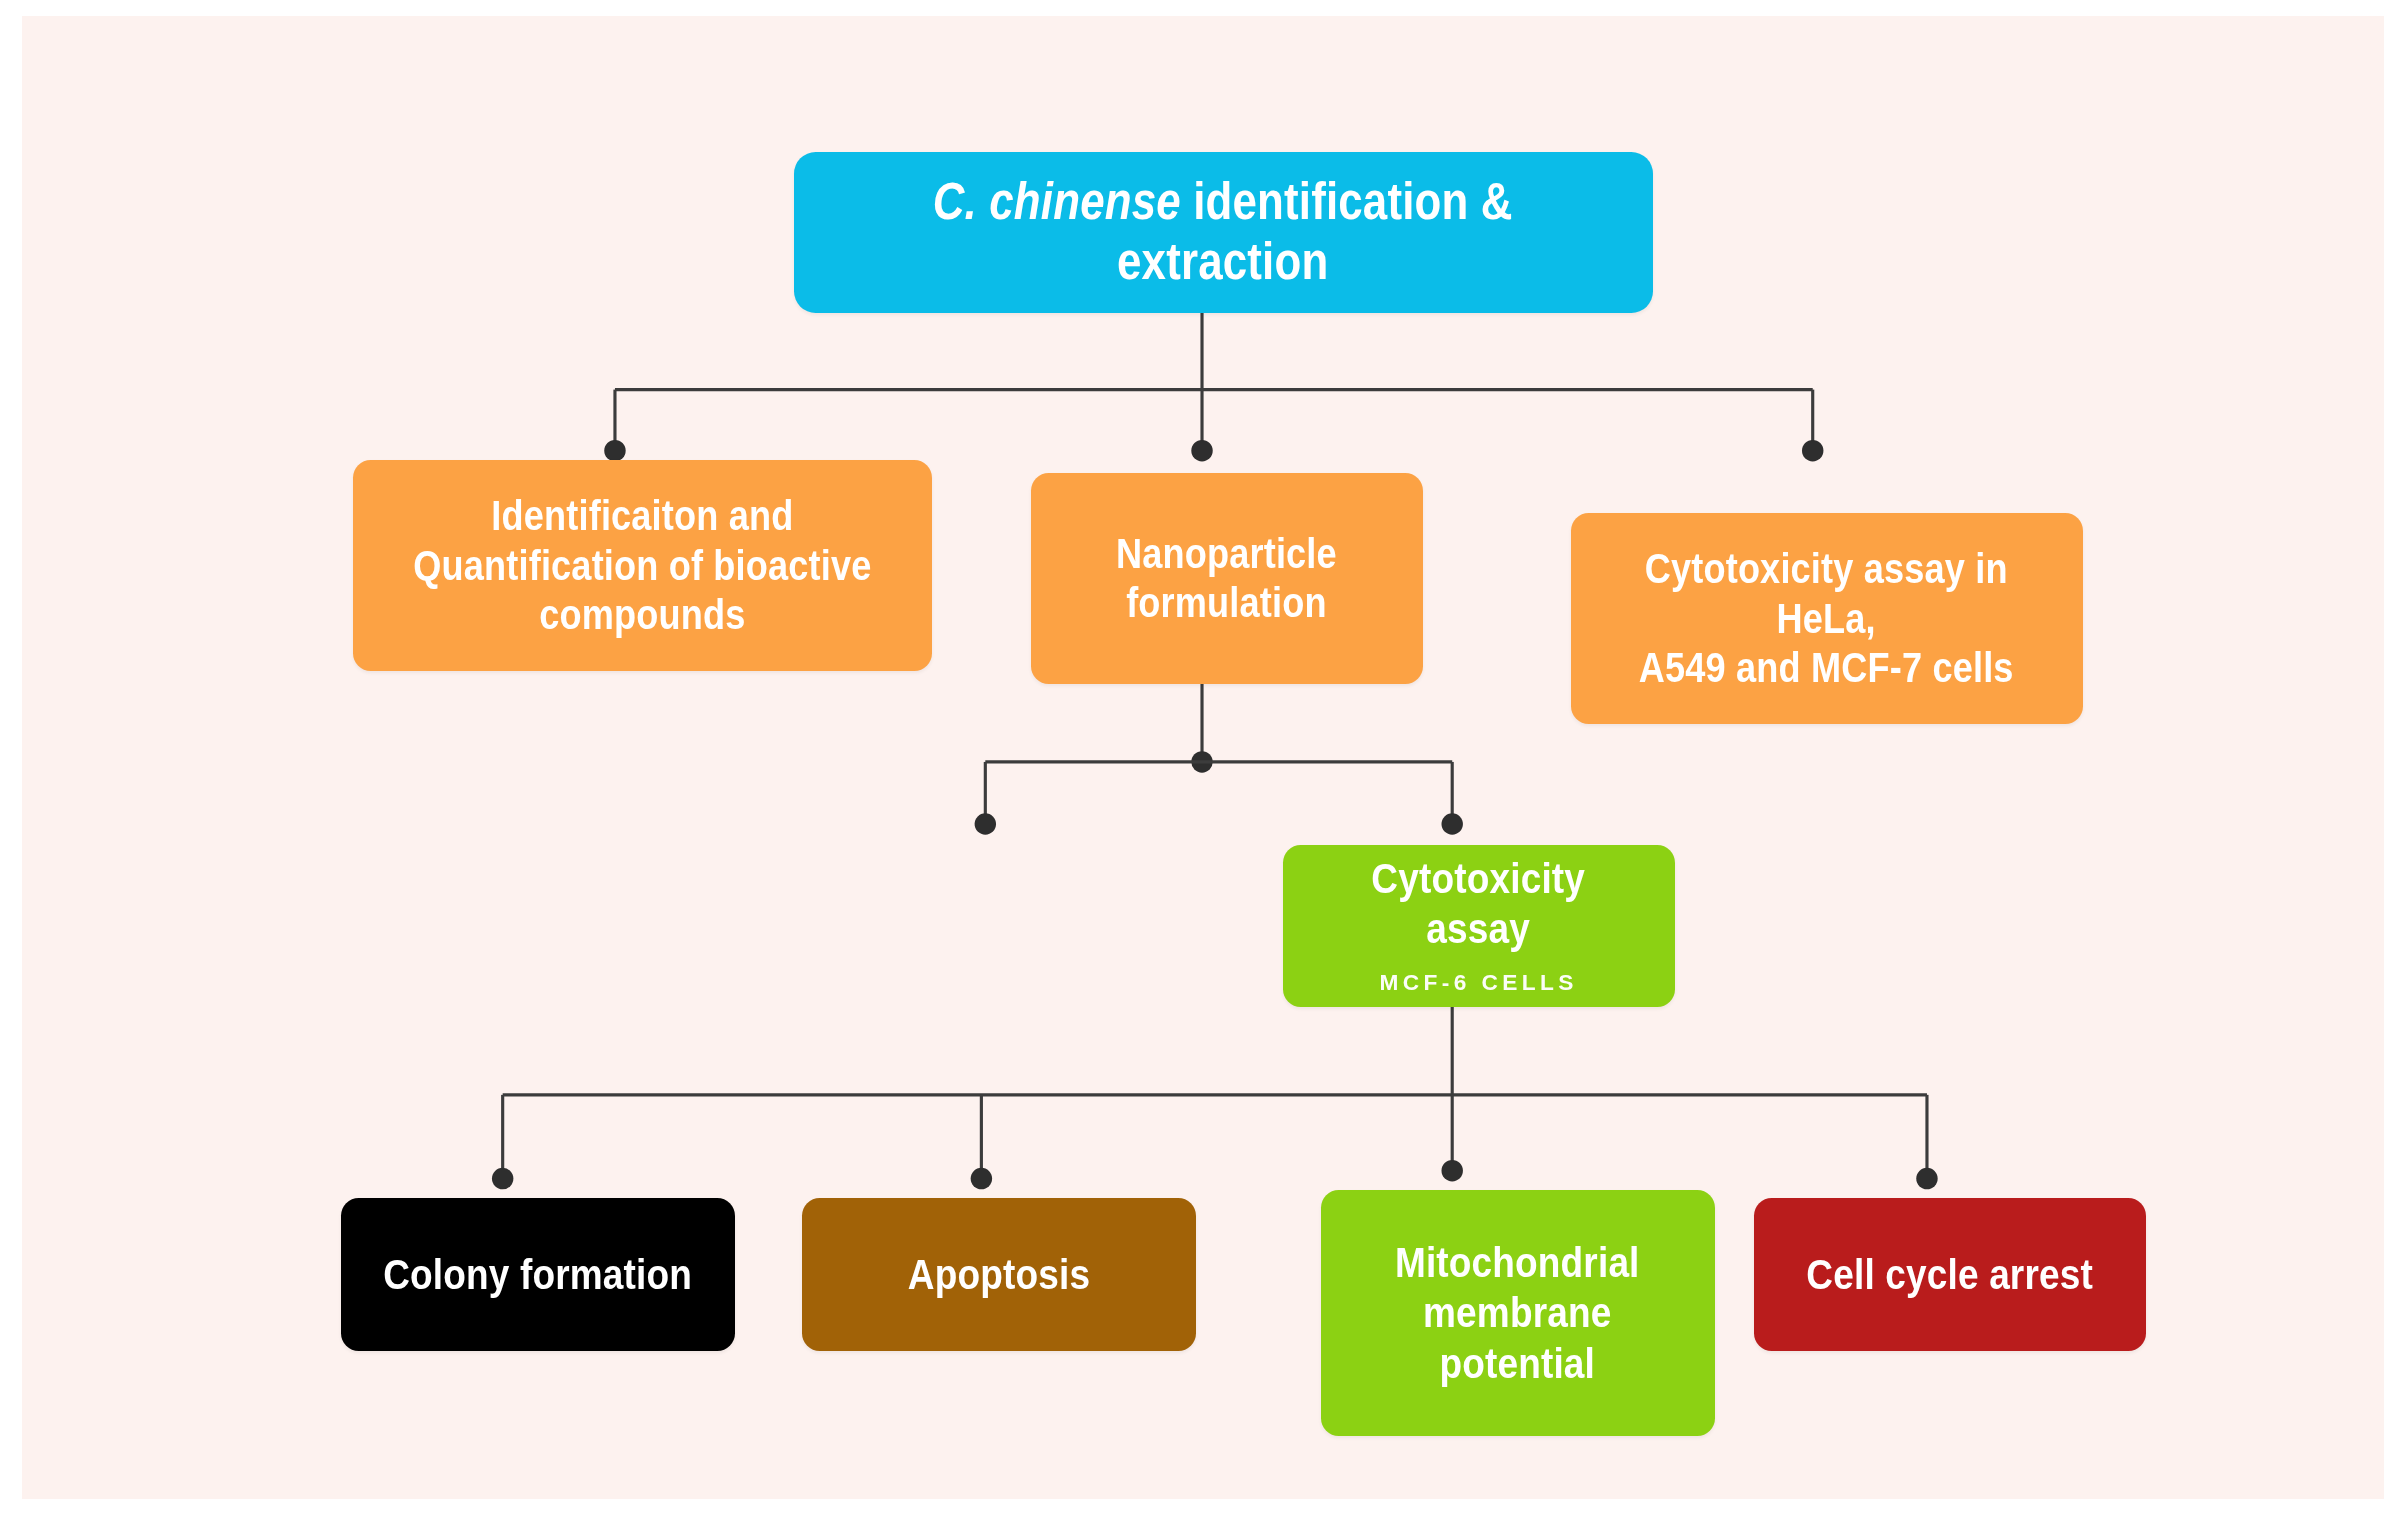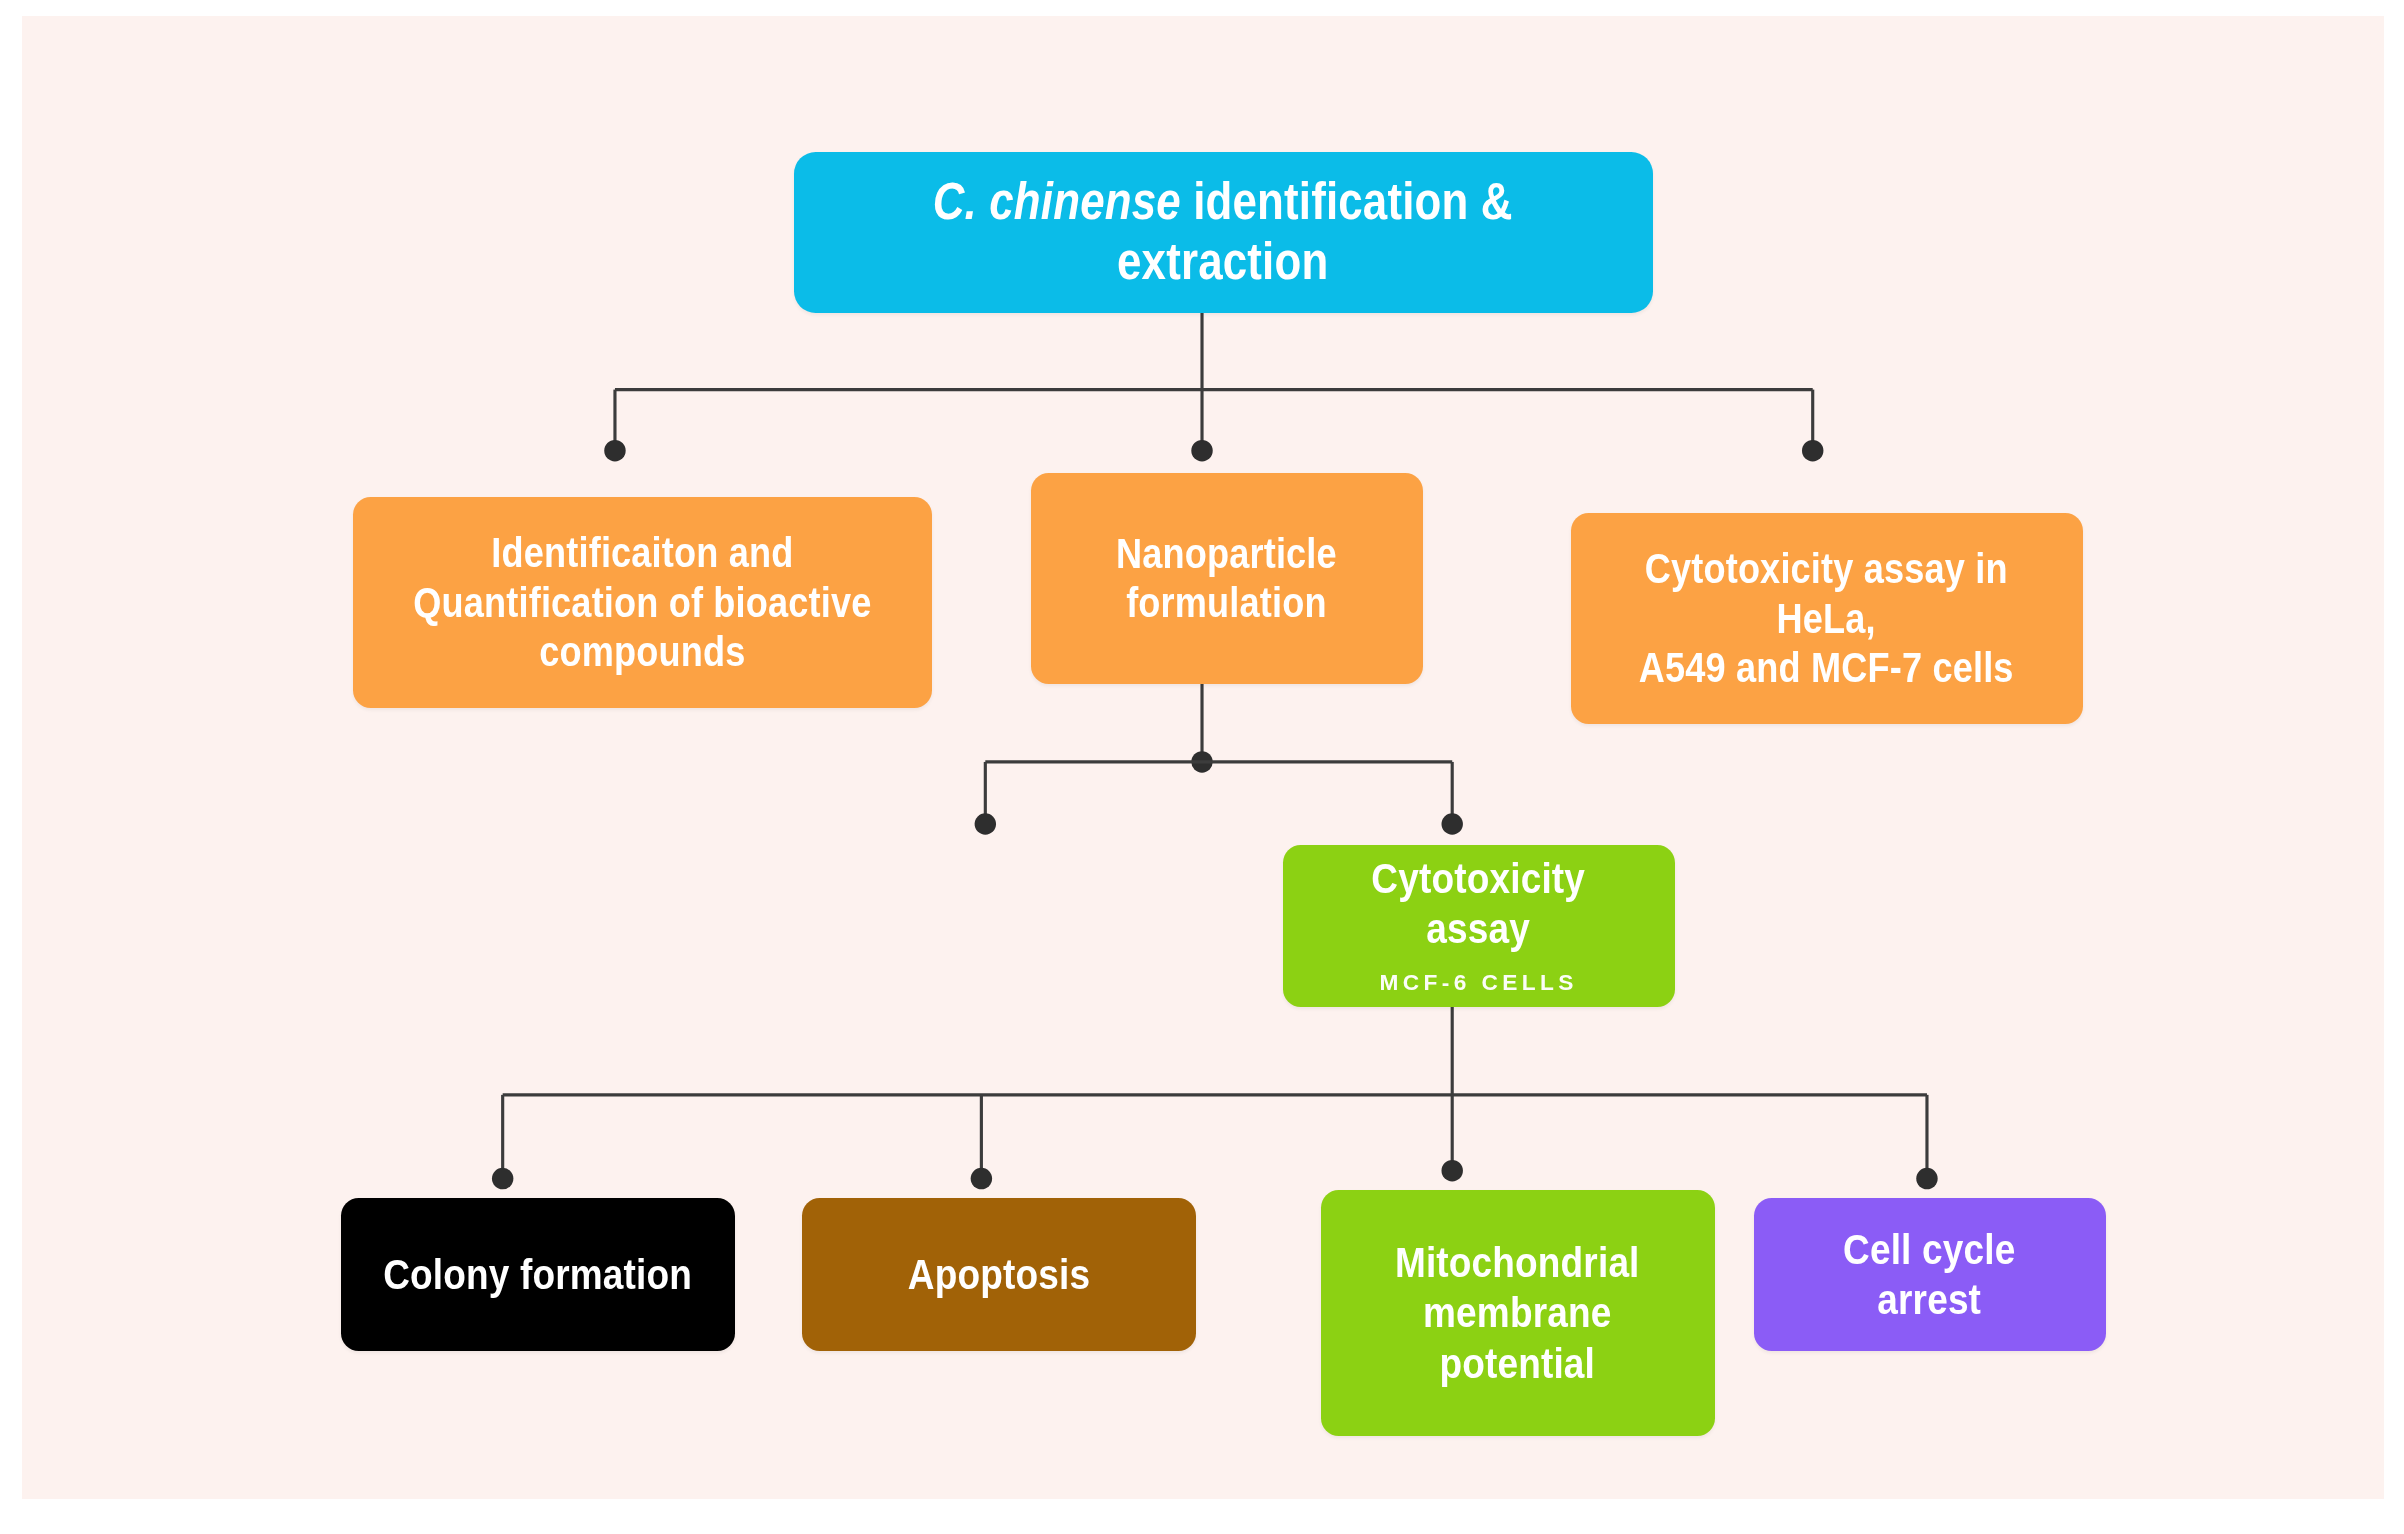--- a/index.html
+++ b/index.html
@@ -87,21 +87,21 @@
     width: 859px;
     height: 161px;
     background: #0BBCE8;
     border-radius: 21.7px;
   }
   #n-root .title { font-size: 51px; }
 
   
   #n-ident {
     left: 331px;
-    top: 481px;
+    top: 444px;
     width: 579px;
     height: 211px;
     background: #FCA244;
   }
   #n-ident .title { font-size: 42px; }
 
   #n-nano {
     left: 1009px;
     top: 457px;
     width: 392px;
@@ -166,23 +166,23 @@
     top: 1174px;
     width: 394px;
     height: 246px;
     background: #8CD113;
   }
   #n-mito .title { font-size: 43px; }
 
   #n-cellcycle {
     left: 1732px;
     top: 1182px;
-    width: 352px;
+    width: 392px;
     height: 153px;
-    background: #8b5cf6;
+    background: #b91c1c;
   }
   #n-cellcycle .title { font-size: 43px; }
 </style>
 </head>
 <body>
 
 <div id="stage">
   <div id="canvas">
 
     <svg id="wires" viewBox="0 0 2398 1505" width="2362" height="1483">

